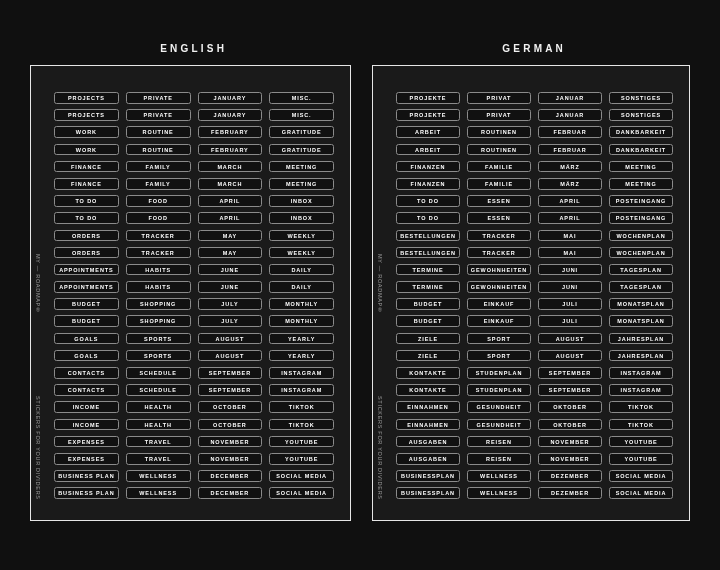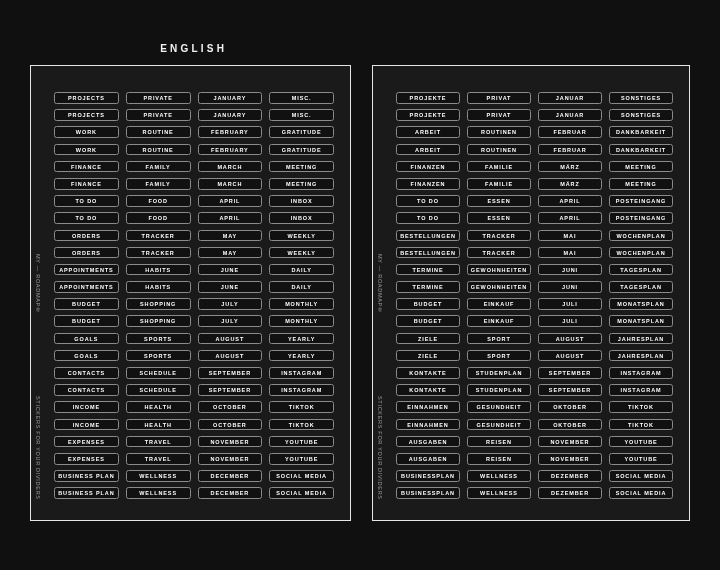--- a/index.html
+++ b/index.html
@@ -86,20 +86,21 @@
     padding-top: 0.5px;
   }
 </style>
 </head>
 <body>
 
 <div class="canvas">
 
   <div class="sheet-title english">ENGLISH</div>
 
+  <div class="sheet-title german">GERMAN</div>
 
   <div class="sheet english">
     <div class="side-text top">MY — ROADMAP®</div>
     <div class="side-text bottom">STICKERS FOR YOUR DIVIDERS</div>
     <div class="grid">
         <div class="grid-row">
           <div class="sticker">PROJECTS</div>
           <div class="sticker">PRIVATE</div>
           <div class="sticker">JANUARY</div>
           <div class="sticker">MISC.</div>

